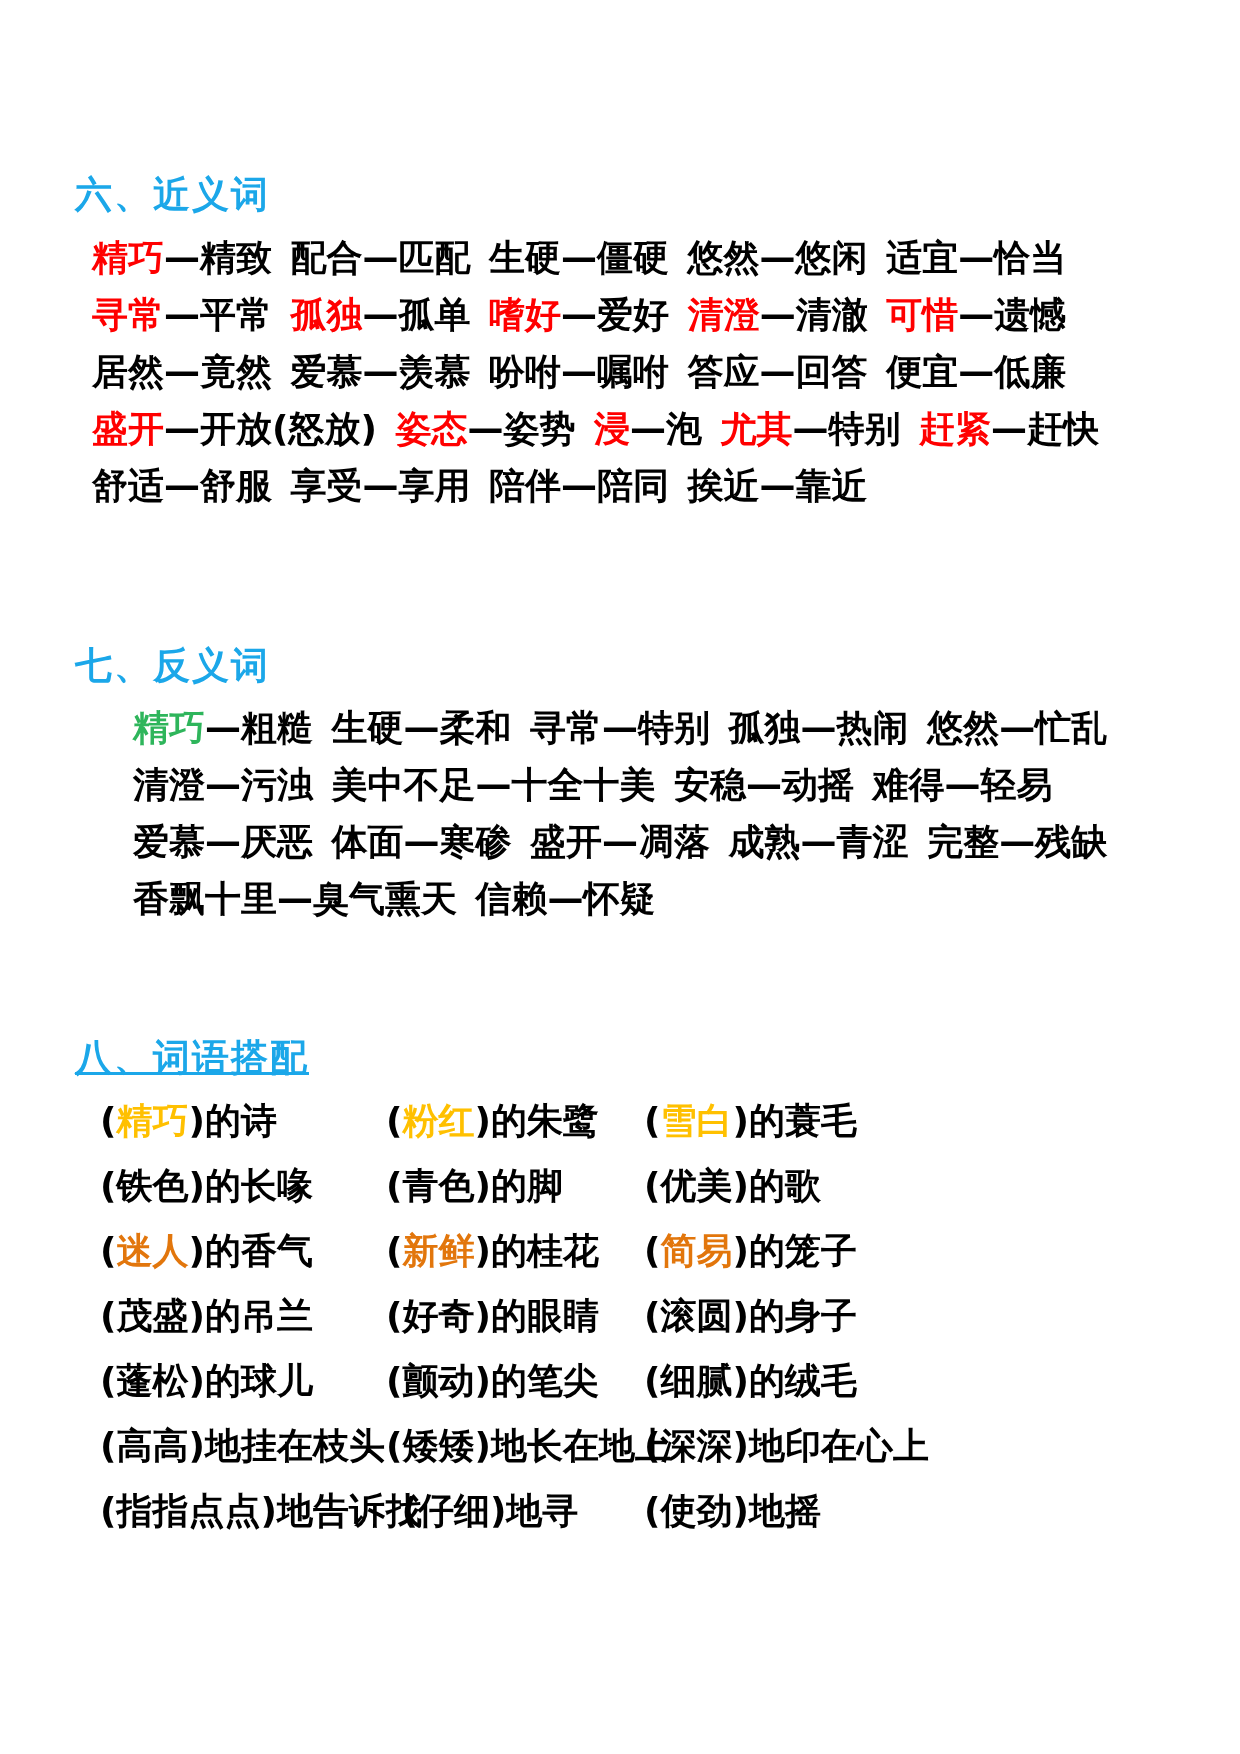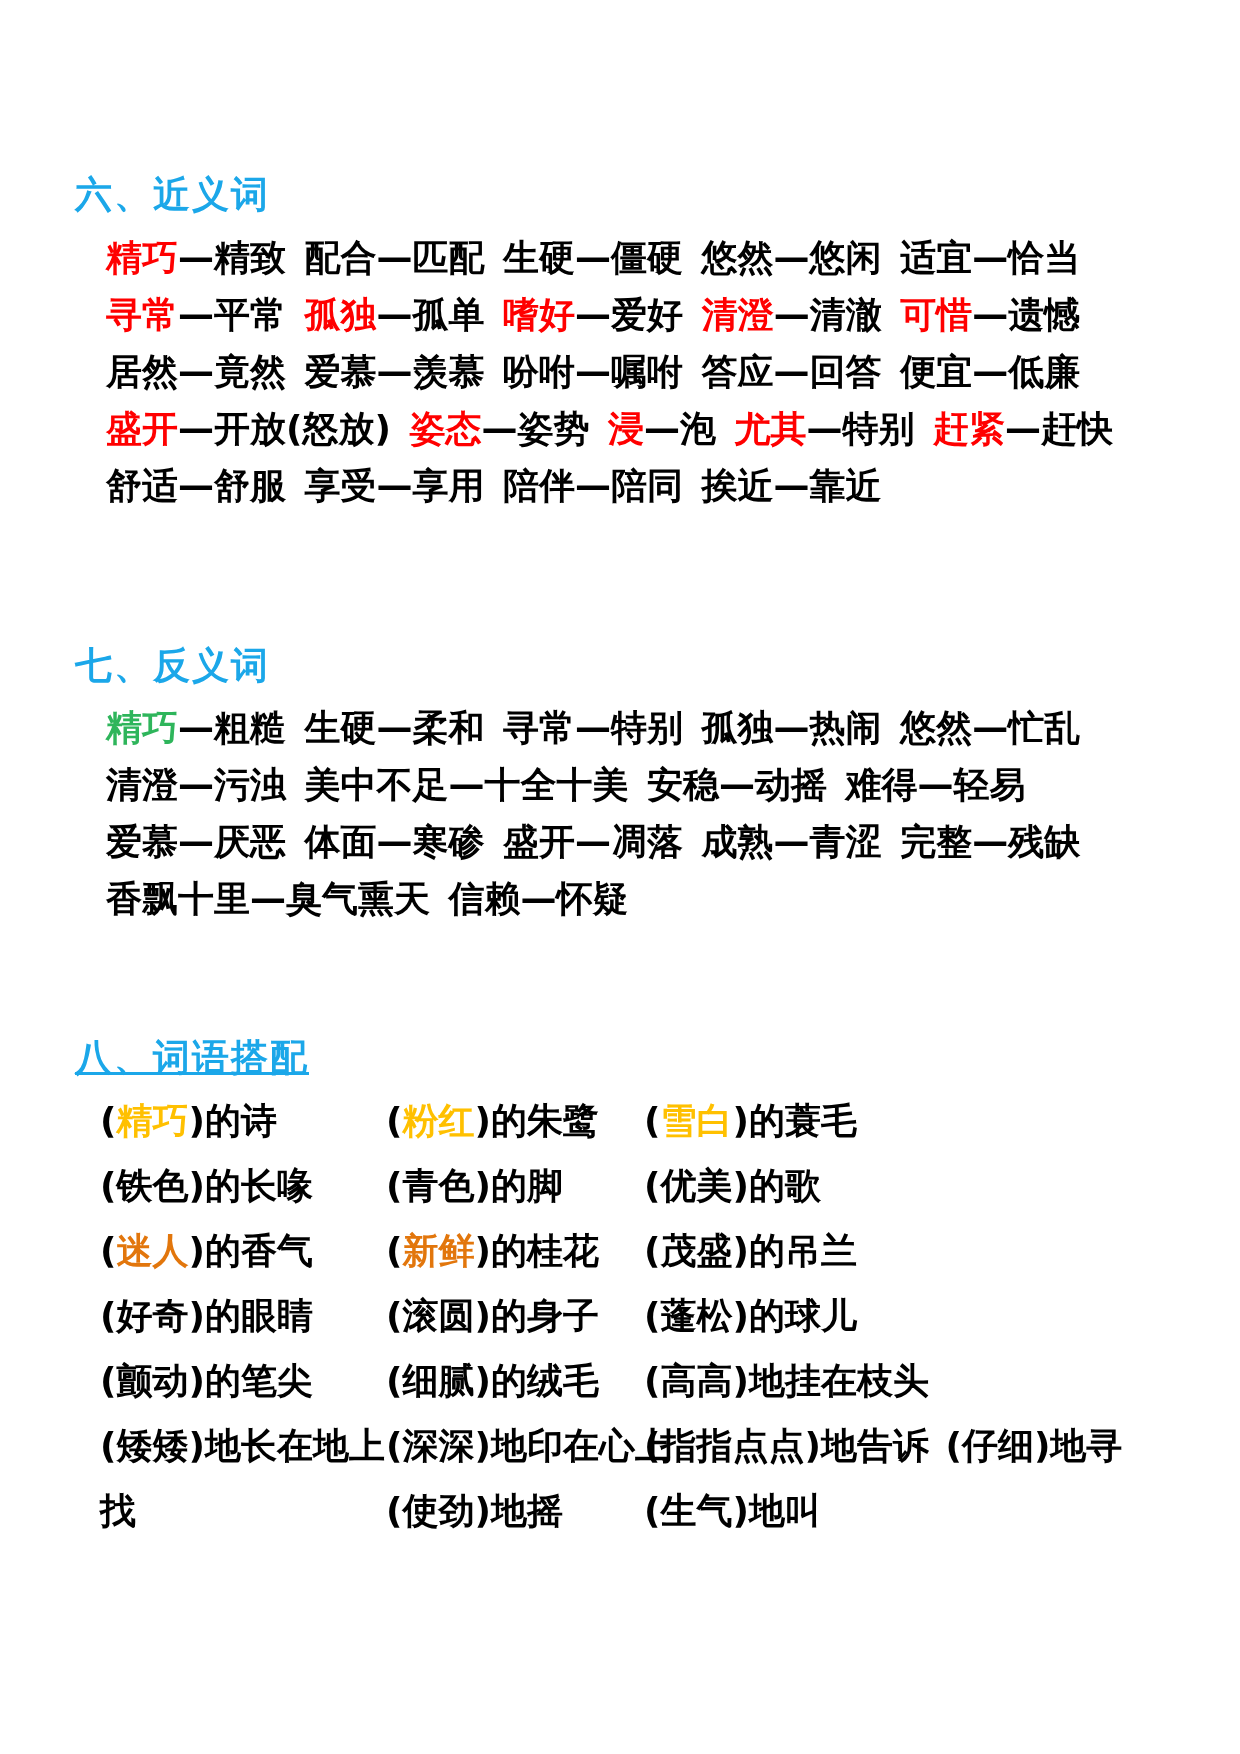--- a/index.html
+++ b/index.html
@@ -9,39 +9,39 @@
   html,body{margin:0;padding:0;background:#ffffff;}
   .page{
     position:relative; width:1240px; height:1554px; background:#ffffff;
     font-family:"DejaVu Sans",sans-serif; font-weight:bold; color:var(--c-black);
     overflow:hidden;
   }
   .heading{
     position:absolute; left:75px; margin:0; font-size:37px; line-height:40px;
     color:var(--c-heading); letter-spacing:2px; white-space:nowrap;
   }
-  .lines{position:absolute; left:106px; right:60px;}
+  .lines{position:absolute; left:92px; right:60px;}
   .tline{font-size:36px; line-height:36px; margin:0 0 21px 0; white-space:nowrap; word-spacing:6px;}
   .grid{
     position:absolute; left:100px; top:1103px; width:1080px;
     display:grid; grid-template-columns:278px 250px 552px; column-gap:8px;
   }
   .cell{font-size:36px; line-height:36px; height:65px; white-space:nowrap; word-spacing:4px;}
   .c-red{color:var(--c-red);}
   .c-green{color:var(--c-green);}
   .c-orange{color:var(--c-orange);}
   .c-darkorange{color:var(--c-darkorange);}
   .c-black{color:var(--c-black);}
   .footer{
     position:absolute; top:1622px; left:0; width:100%; text-align:center;
     font-family:"Liberation Serif","DejaVu Serif",serif; font-weight:bold;
     font-size:19px; color:#000000;
   }
   #pos-h-syn{top:175px;} #pos-l-syn{top:240px;}
-  #pos-h-ant{top:646px;} #pos-l-ant{top:710px;}
+  #pos-h-ant{top:646px;} #pos-l-ant{top:710px;margin-left:41px;}
   #pos-h-col{top:1038px;text-decoration:underline;}
 </style>
 </head>
 <body>
 
 <div class="page">
 
   <h2 class="heading" id="pos-h-syn">六、近义词</h2>
   <div class="lines" id="pos-l-syn">
       <div class="tline"><span class="c-red">精巧</span><span class="c-black">—精致 配合—匹配 生硬—僵硬 悠然—悠闲 适宜—恰当</span></div>
@@ -62,20 +62,21 @@
   <h2 class="heading" id="pos-h-col">八、词语搭配</h2>
   <div class="grid">
       <div class="cell"><span class="c-black">(</span><span class="c-orange">精巧</span><span class="c-black">)的诗</span></div>
       <div class="cell"><span class="c-black">(</span><span class="c-orange">粉红</span><span class="c-black">)的朱鹭</span></div>
       <div class="cell"><span class="c-black">(</span><span class="c-orange">雪白</span><span class="c-black">)的蓑毛</span></div>
       <div class="cell"><span class="c-black">(铁色)的长喙</span></div>
       <div class="cell"><span class="c-black">(青色)的脚</span></div>
       <div class="cell"><span class="c-black">(优美)的歌</span></div>
       <div class="cell"><span class="c-black">(</span><span class="c-darkorange">迷人</span><span class="c-black">)的香气</span></div>
       <div class="cell"><span class="c-black">(</span><span class="c-darkorange">新鲜</span><span class="c-black">)的桂花</span></div>
+      <div class="cell"><span class="c-black">(</span><span class="c-darkorange">简易</span><span class="c-black">)的笼子</span></div>
       <div class="cell"><span class="c-black">(茂盛)的吊兰</span></div>
       <div class="cell"><span class="c-black">(好奇)的眼睛</span></div>
       <div class="cell"><span class="c-black">(滚圆)的身子</span></div>
       <div class="cell"><span class="c-black">(蓬松)的球儿</span></div>
       <div class="cell"><span class="c-black">(颤动)的笔尖</span></div>
       <div class="cell"><span class="c-black">(细腻)的绒毛</span></div>
       <div class="cell"><span class="c-black">(高高)地挂在枝头</span></div>
       <div class="cell"><span class="c-black">(矮矮)地长在地上</span></div>
       <div class="cell"><span class="c-black">(深深)地印在心上</span></div>
       <div class="cell"><span class="c-black">(指指点点)地告诉 (仔细)地寻</span></div>

